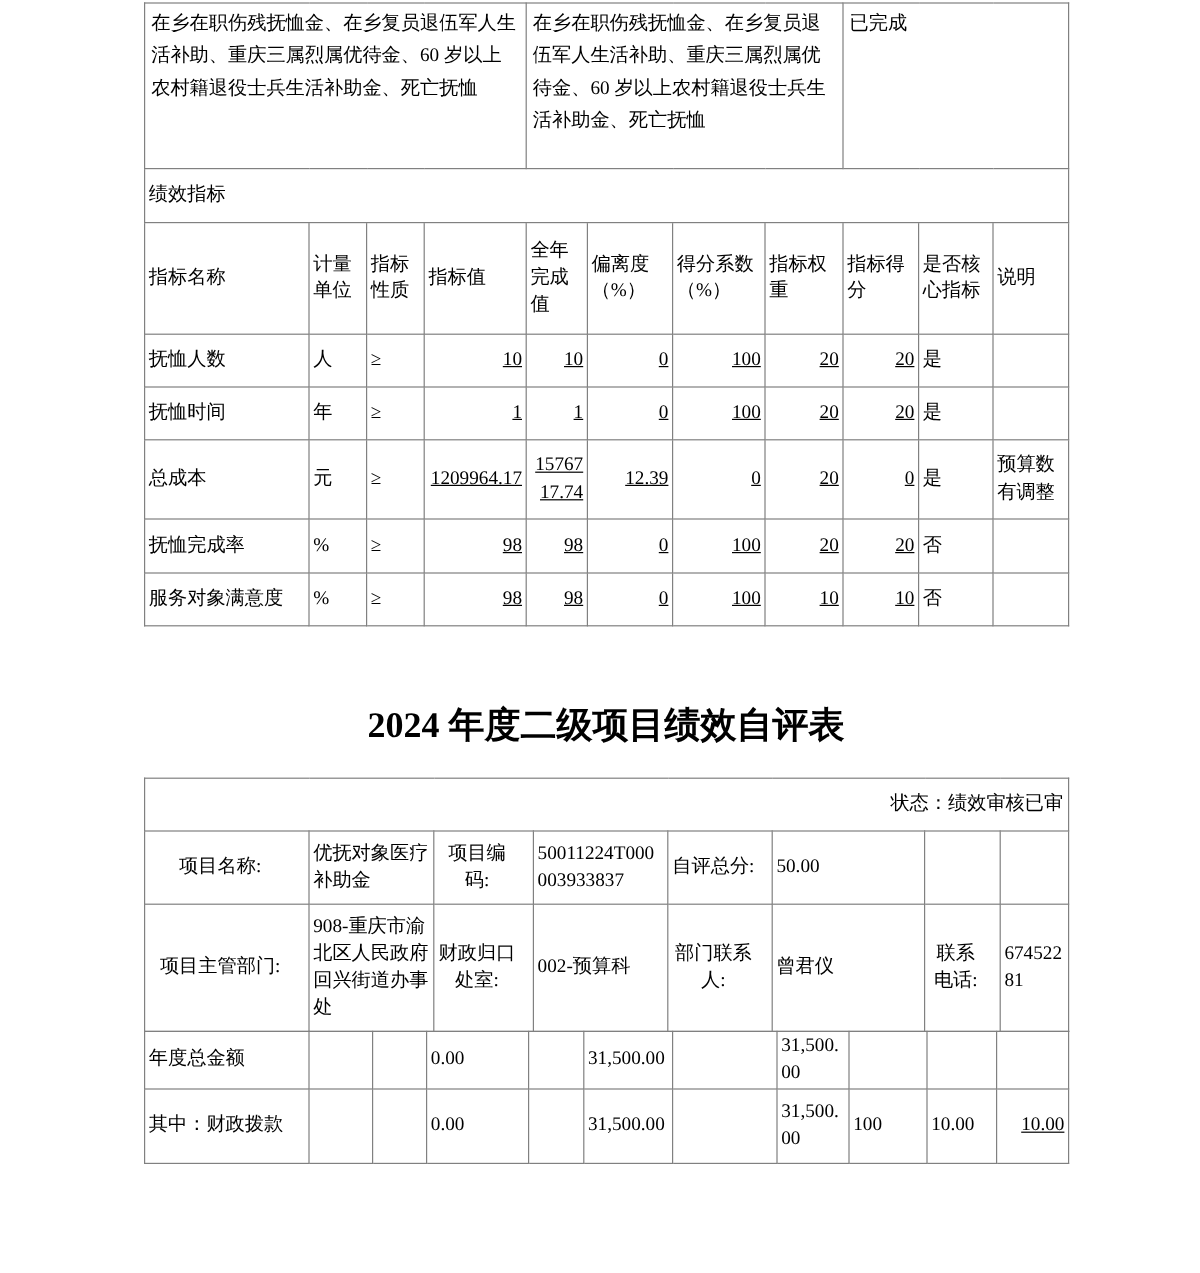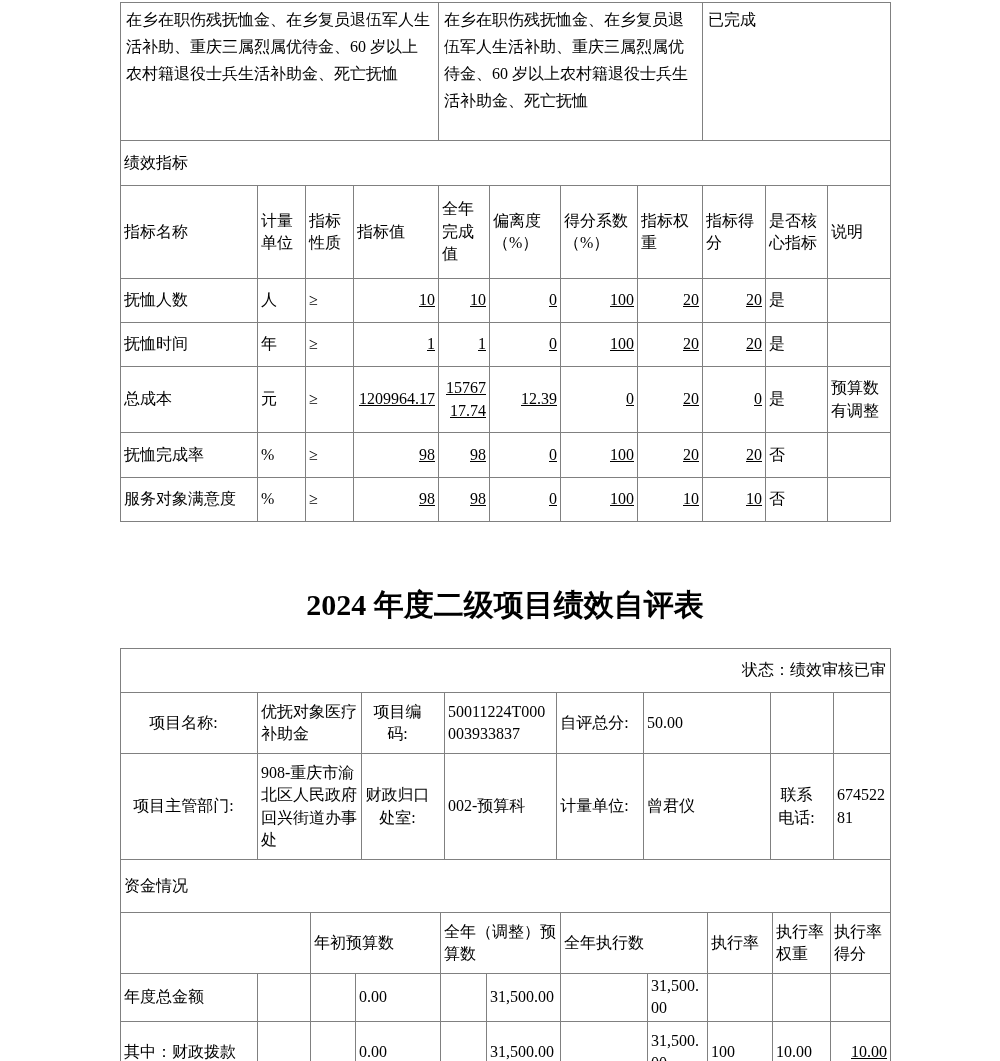--- a/index.html
+++ b/index.html
@@ -176,21 +176,21 @@
       <td class="lbl">自评总分:</td>
       <td class="val">50.00</td>
       <td></td>
       <td></td>
     </tr>
     <tr class="h-info2">
       <td class="lbl">项目主管部门:</td>
       <td class="val">908-重庆市渝北区人民政府回兴街道办事处</td>
       <td class="lbl">财政归口处室:</td>
       <td class="val">002-预算科</td>
-      <td class="lbl">计量单位:</td>
+      <td class="lbl">部门联系人:</td>
       <td class="val">曾君仪</td>
       <td class="lbl">联系电话:</td>
       <td class="val">67452281</td>
     </tr>
   </tbody>
     </table>
 
   <table class="stacked">
     <colgroup>
       <col style="width:137px">
@@ -199,32 +199,20 @@
       <col style="width:85px">
         <col style="width:46px">
         <col style="width:74px">
       <col style="width:87px">
         <col style="width:60px">
         <col style="width:65px">
       <col style="width:58px">
         <col style="width:60px">
     </colgroup>
     <tbody>
-        <tr class="h-funds">
-      <td class="ctr" colspan="11">资金情况</td>
-    </tr>
-    <tr class="h-fhead">
-      <td colspan="2"></td>
-      <td class="ctr" colspan="2">年初预算数</td>
-      <td class="ctr" colspan="2">全年（调整）预算数</td>
-      <td class="ctr" colspan="2">全年执行数</td>
-      <td class="ctr">执行率</td>
-      <td class="ctr">执行率权重</td>
-      <td class="ctr">执行率得分</td>
-    </tr>
     <tr class="h-f1">
       <td>年度总金额</td>
       <td></td>
       <td></td>
       <td class="val">0.00</td>
       <td></td>
       <td class="val">31,500.00</td>
       <td></td>
       <td class="val">31,500.00</td>
       <td></td>

